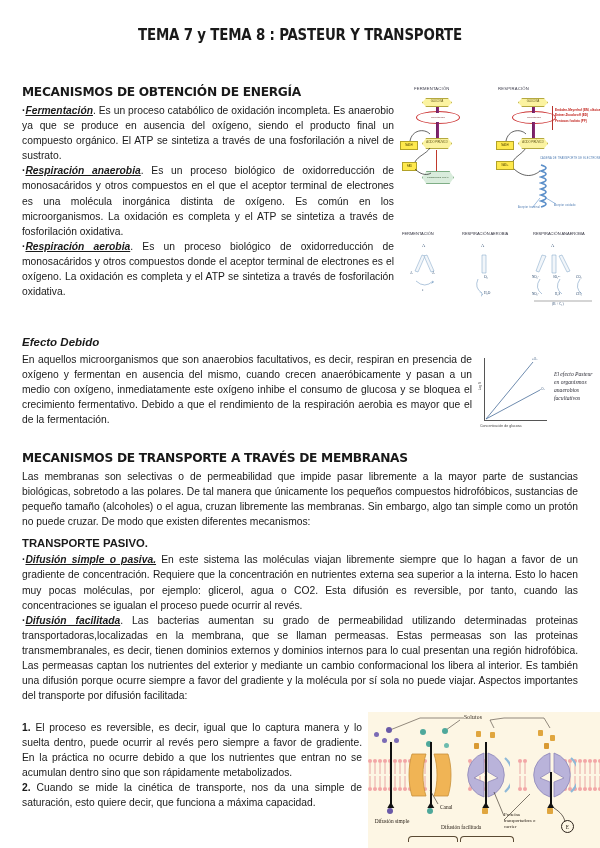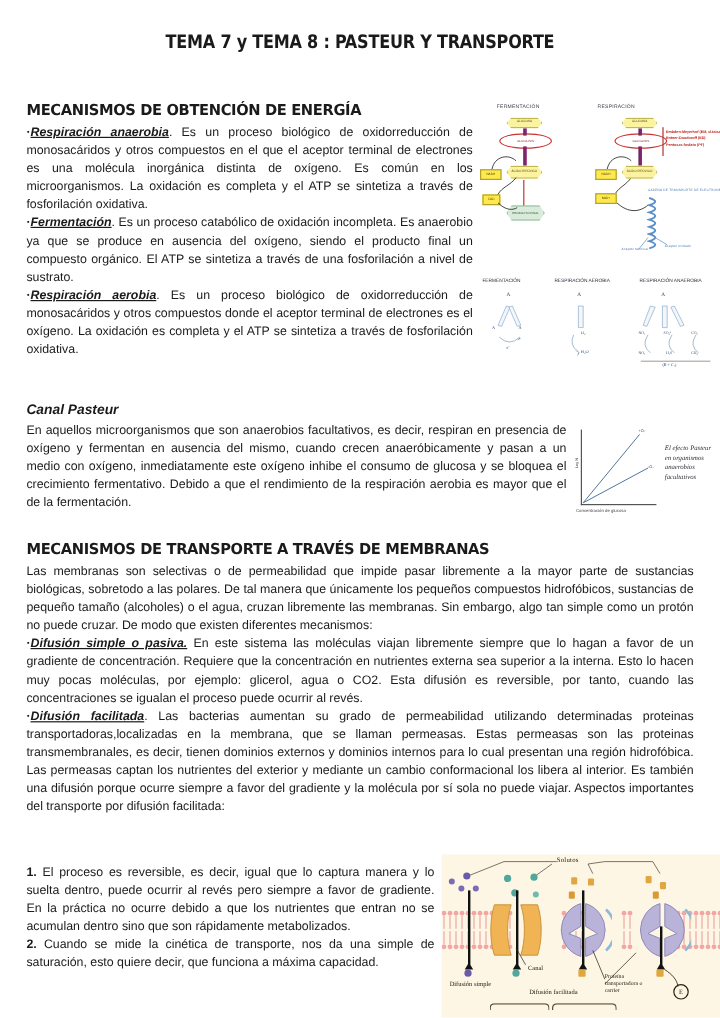--- a/index.html
+++ b/index.html
@@ -327,40 +327,41 @@
 <body>
 
 <div class="page">
 
   <div class="doc-title">TEMA 7 y TEMA 8 : PASTEUR Y TRANSPORTE</div>
 
   <div class="left-col">
     <h2 class="section-head">MECANISMOS DE OBTENCIÓN DE ENERGÍA</h2>
 
     <p class="body">
+      <span class="bulletdot">·</span><span class="term">Fermentación</span><span>. Es un proceso catabólico de oxidación incompleta. Es anaerobio ya que se produce en ausencia del oxígeno, siendo el producto final un compuesto orgánico. El ATP se sintetiza a través de una fosforilación a nivel de sustrato.</span>
+    </p>
+
+    <p class="body">
       <span class="bulletdot">·</span><span class="term">Respiración anaerobia</span><span>. Es un proceso biológico de oxidorreducción de monosacáridos y otros compuestos en el que el aceptor terminal de electrones es una molécula inorgánica distinta de oxígeno. Es común en los microorganismos. La oxidación es completa y el ATP se sintetiza a través de fosforilación oxidativa.</span>
-    </p>
-
-    <p class="body">
-      <span class="bulletdot">·</span><span class="term">Fermentación</span><span>. Es un proceso catabólico de oxidación incompleta. Es anaerobio ya que se produce en ausencia del oxígeno, siendo el producto final un compuesto orgánico. El ATP se sintetiza a través de una fosforilación a nivel de sustrato.</span>
     </p>
 
     <p class="body">
       <span class="bulletdot">·</span><span class="term">Respiración aerobia</span><span>. Es un proceso biológico de oxidorreducción de monosacáridos y otros compuestos donde el aceptor terminal de electrones es el oxígeno. La oxidación es completa y el ATP se sintetiza a través de fosforilación oxidativa.</span>
     </p>
   </div>
 
   <div class="pasteur-block">
-    <h3 class="sub-head">Canal Pasteur</h3>
+    <h3 class="sub-head">Efecto Debido</h3>
     <p class="body">En aquellos microorganismos que son anaerobios facultativos, es decir, respiran en presencia de oxígeno y fermentan en ausencia del mismo, cuando crecen anaeróbicamente y pasan a un medio con oxígeno, inmediatamente este oxígeno inhibe el consumo de glucosa y se bloquea el crecimiento fermentativo. Debido a que el rendimiento de la respiración aerobia es mayor que el de la fermentación.</p>
   </div>
 
   <div class="wide-block">
     <h2 class="section-head">MECANISMOS DE TRANSPORTE A TRAVÉS DE MEMBRANAS</h2>
     <p class="body">Las membranas son selectivas o de permeabilidad que impide pasar libremente a la mayor parte de sustancias biológicas, sobretodo a las polares. De tal manera que únicamente los pequeños compuestos hidrofóbicos, sustancias de pequeño tamaño (alcoholes) o el agua, cruzan libremente las membranas. Sin embargo, algo tan simple como un protón no puede cruzar. De modo que existen diferentes mecanismos:</p>
+    <h3 class="plain-head">TRANSPORTE PASIVO.</h3>
     <p class="body">
       <span class="bulletdot">·</span><span class="term">Difusión simple o pasiva.</span><span> En este sistema las moléculas viajan libremente siempre que lo hagan a favor de un gradiente de concentración. Requiere que la concentración en nutrientes externa sea superior a la interna. Esto lo hacen muy pocas moléculas, por ejemplo: glicerol, agua o CO2.  Esta difusión es reversible, por tanto, cuando las concentraciones se igualan el proceso puede ocurrir al revés.</span>
     </p>
     <p class="body">
       <span class="bulletdot">·</span><span class="term">Difusión facilitada</span><span>. Las bacterias aumentan su grado de permeabilidad utilizando determinadas proteinas transportadoras,localizadas en la membrana, que se llaman permeasas. Estas permeasas son las proteinas transmembranales, es decir, tienen dominios externos y dominios internos para lo cual presentan una región hidrofóbica. Las permeasas captan los nutrientes del exterior y mediante un cambio conformacional los libera al interior. Es también una difusión porque ocurre siempre a favor del gradiente y la molécula por sí sola no puede viajar. Aspectos importantes del transporte por difusión facilitada:</span>
     </p>
   </div>
 
   <div class="bottom-left">
     <p class="body">

